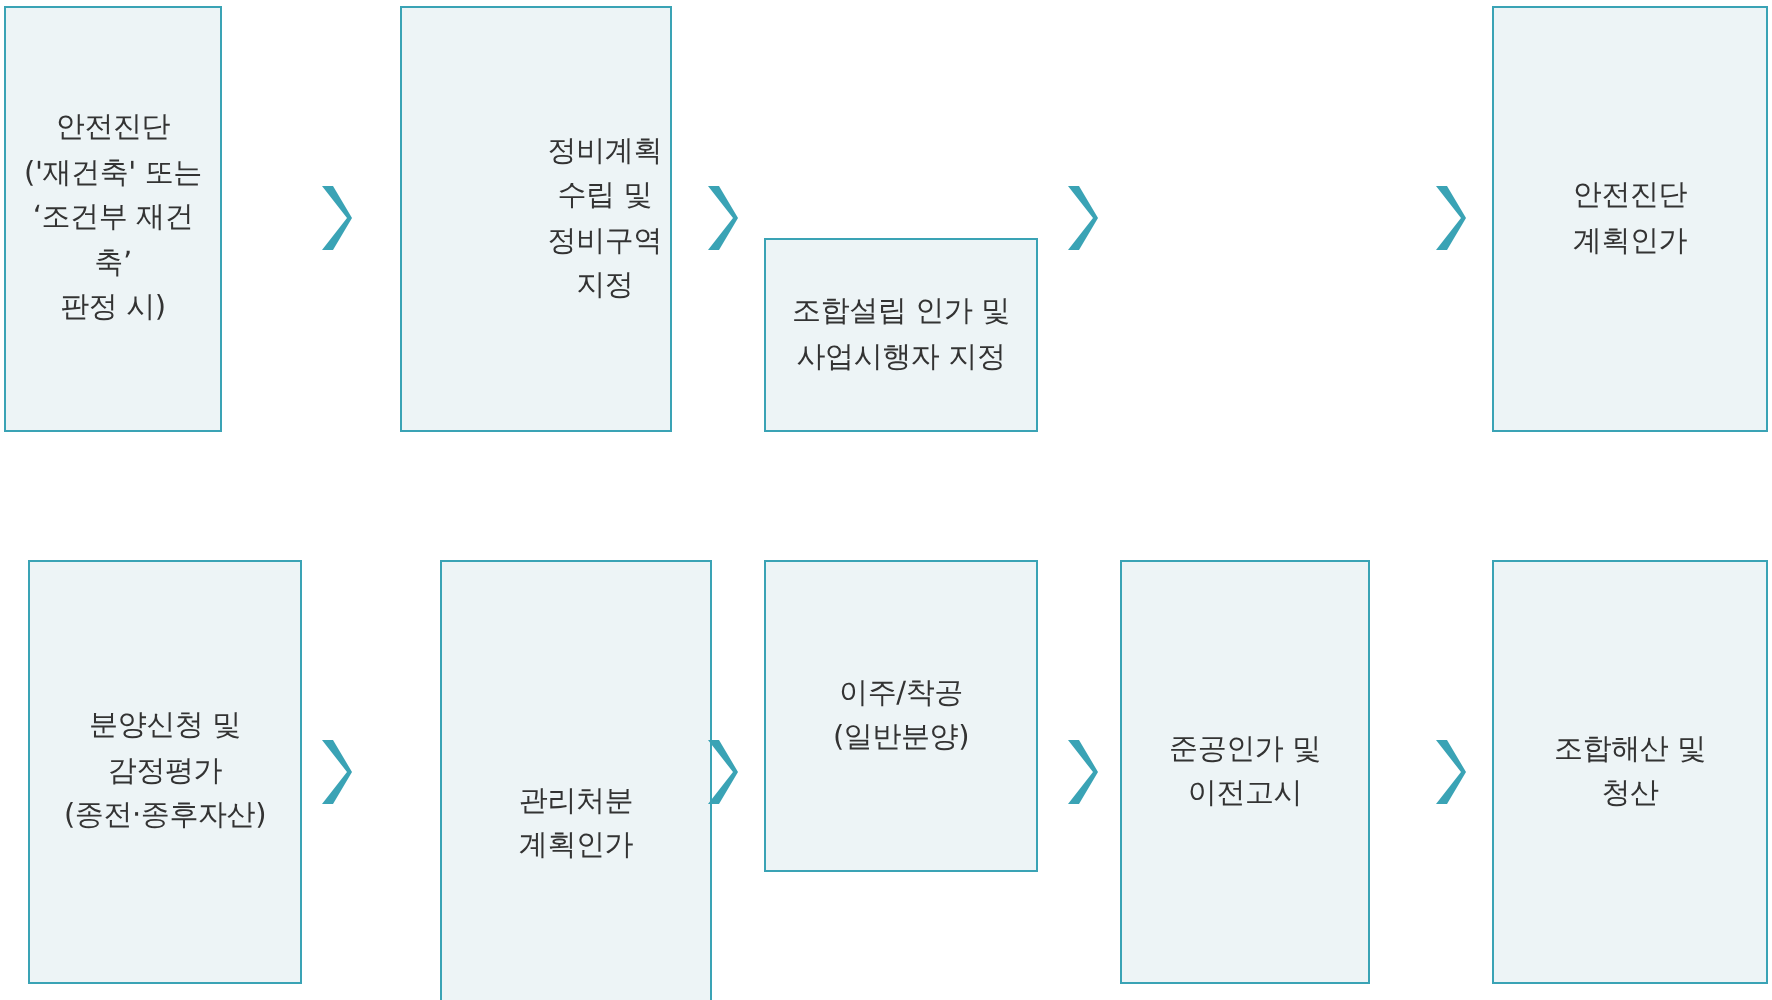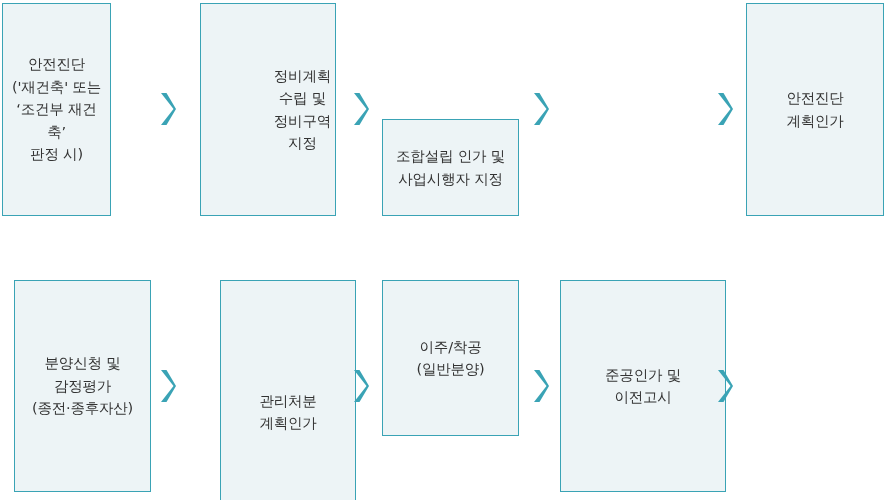--- a/index.html
+++ b/index.html
@@ -83,21 +83,21 @@
 
   .c-t1 { left: 156px; top: 91px; }
   .c-t2 { left: 349px; top: 91px; }
   .c-t3 { left: 529px; top: 91px; }
   .c-t4 { left: 713px; top: 91px; }
 
   
   .n-b1 { left: 14px;   top: 280px; width: 137px; height: 212px; text-align: center; }
   .n-b2 { left: 208px; top: 280px; width: 136px; height: 264px; margin-left: 12px; }
   .n-b3 { left: 382px; top: 280px; width: 137px; height: 156px; }
-  .n-b4 { left: 560px; top: 280px; width: 166px; height: 212px; }
+  .n-b4 { left: 560px; top: 280px; width: 125px; height: 212px; }
   .n-b5 { left: 746px; top: 280px; width: 138px; height: 212px; }
 
   .c-b1 { left: 156px; top: 368px; }
   .c-b2 { left: 349px; top: 368px; }
   .c-b3 { left: 529px; top: 368px; }
   .c-b4 { left: 713px; top: 368px; }
 </style>
 </head>
 <body>
 
@@ -191,14 +191,18 @@
     <span class="node-label">준공인가 및
 이전고시</span>
   </div>
 
   <span class="chevron c-b4">
     <svg viewBox="0 0 22 36" xmlns="http://www.w3.org/2000/svg" aria-hidden="true">
       <path d="M5 2 L17.5 18 L5 34 L10.5 34 L20 18 L10.5 2 Z" fill="#3aa3b5"></path>
     </svg>
   </span>
 
+  <div class="node n-b5">
+    <span class="node-label">조합해산 및
+청산</span>
+  </div>
 
 </div>
 
 </body></html>

